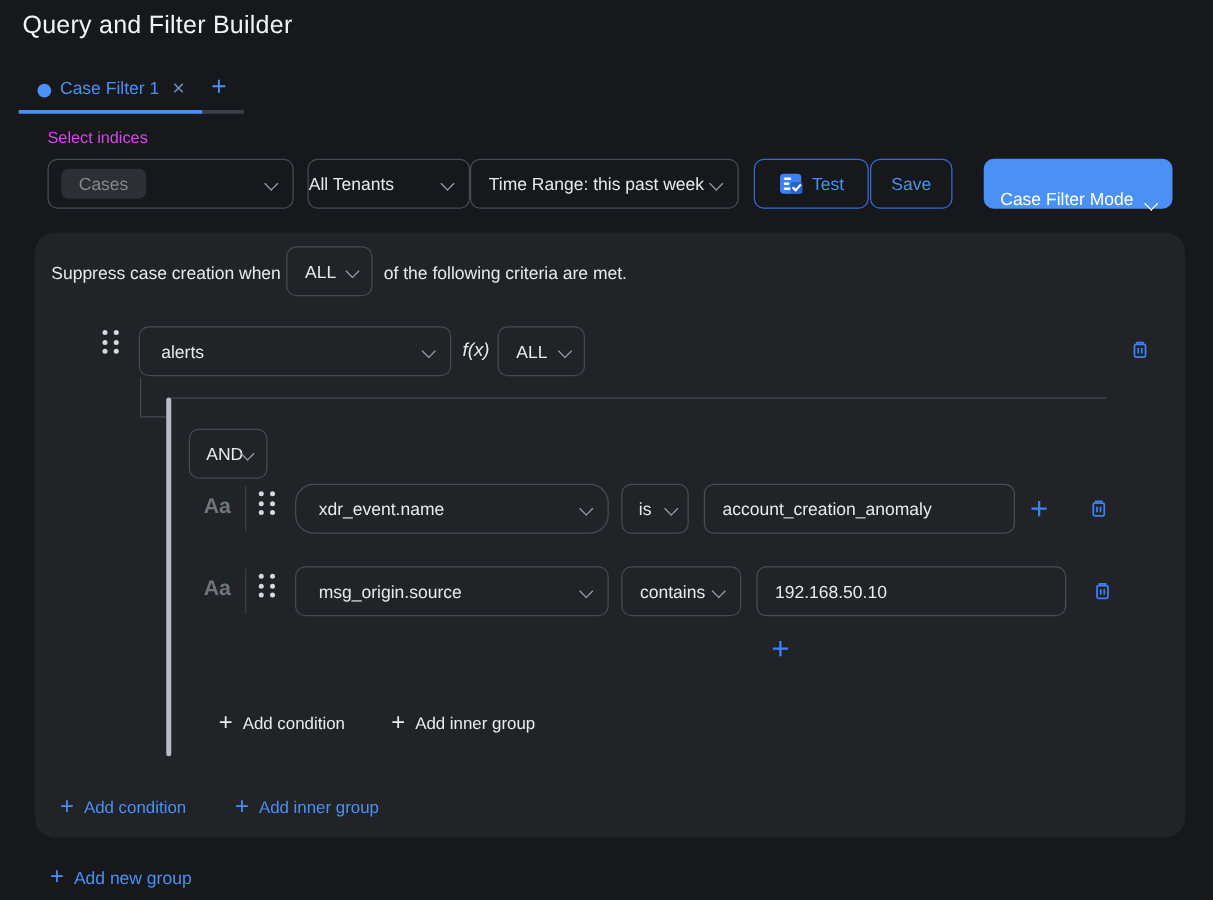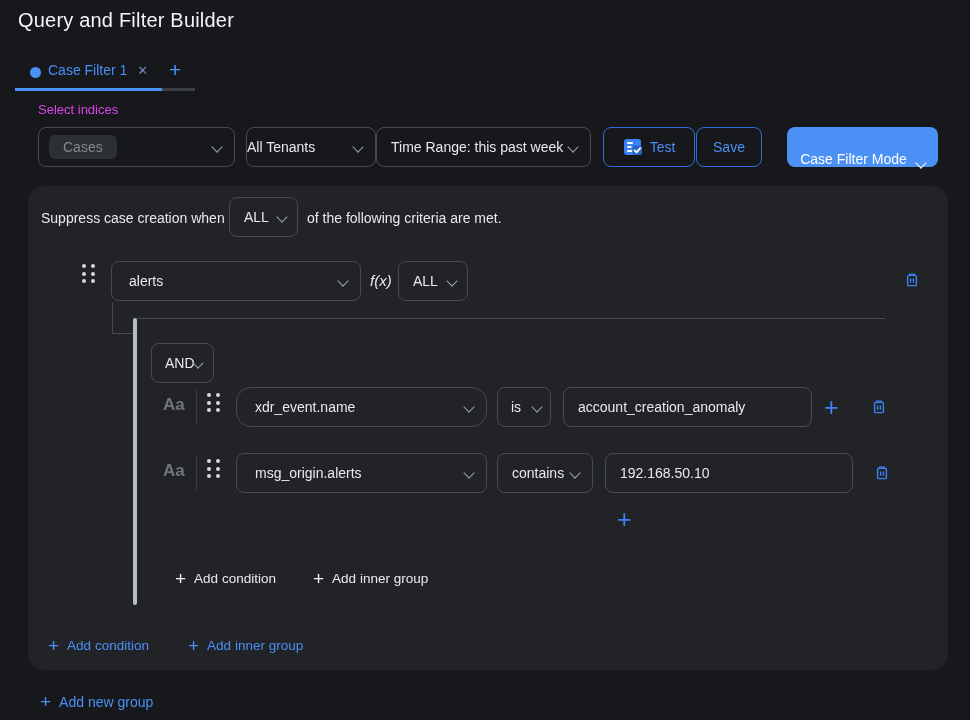--- a/index.html
+++ b/index.html
@@ -221,21 +221,21 @@
   <div class="cdiv div2"></div>
   <div class="handle h2">
       <i></i>
       <i></i>
       <i></i>
       <i></i>
       <i></i>
       <i></i>
     </div>
   <div class="ctl dd-f2">
-    <span>msg_origin.alerts</span>
+    <span>msg_origin.source</span>
     <span class="chev chev-abs"></span>
   </div>
   <div class="ctl dd-o2">
     <span>contains</span>
     <span class="chev chev-abs"></span>
   </div>
   <input class="vin in-v2" value="192.168.50.10" style="">
   <span class="icon-btn trash-r2 abs">
     <svg width="16" height="16" viewBox="0 0 16 16" fill="none" stroke="#3b82f6" stroke-width="1.4">
       <path d="M5.6 3.4 V2.1 h4.8 V3.4"></path>

